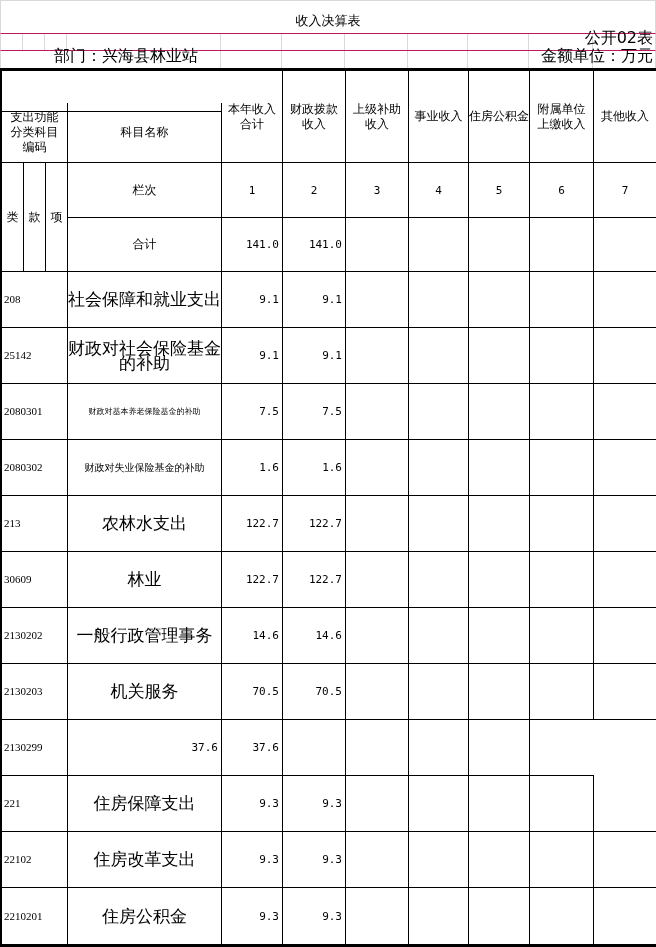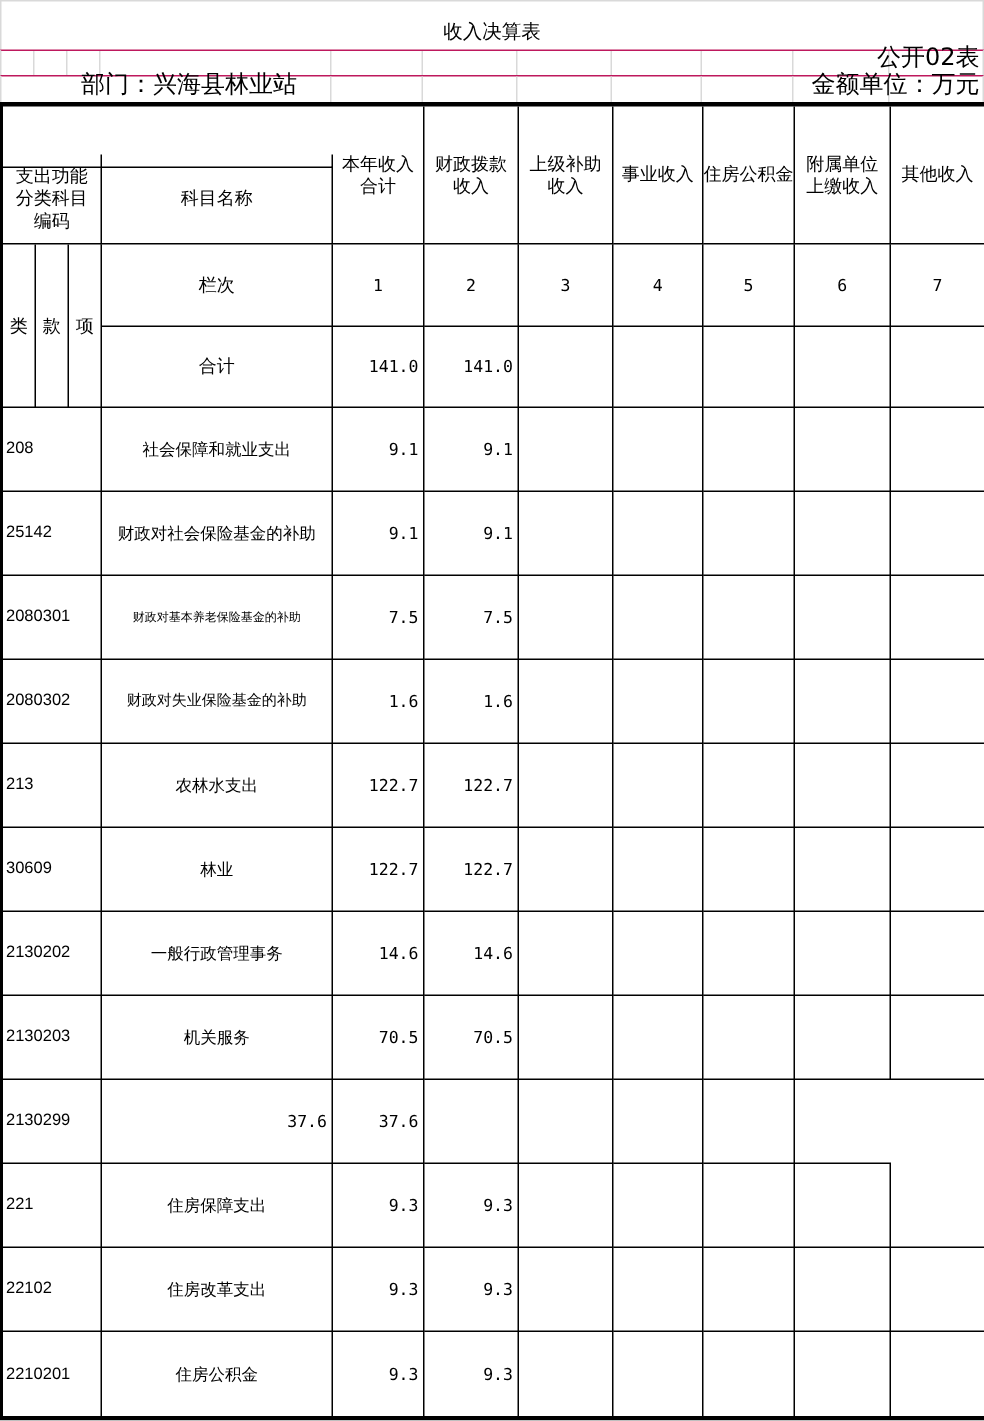--- a/index.html
+++ b/index.html
@@ -59,24 +59,24 @@
   .nb { border-bottom:none; }
   .num {
     font-family:"DejaVu Sans Mono", monospace; font-size:11px;
     justify-content:flex-end; padding-right:3px;
   }
   .rankn {
     font-family:"DejaVu Sans Mono", monospace; font-size:11px;
     justify-content:center; padding-right:0;
   }
   .codecell {
-    font-family:Liberation Sans, sans-serif; font-size:11px;
+    font-family:Liberation Serif, serif; font-size:11px;
     justify-content:flex-start; padding-left:2px;
   }
-  .namecell { font-size:11px; }
+  .namecell { font-size:17px; }
   .sz-s { font-size:8px; }
   .sz-m { font-size:10px; }
 </style>
 </head>
 <body>
 
 <div class="sheet">
 
   <div class="title-row">收入决算表</div>
 

